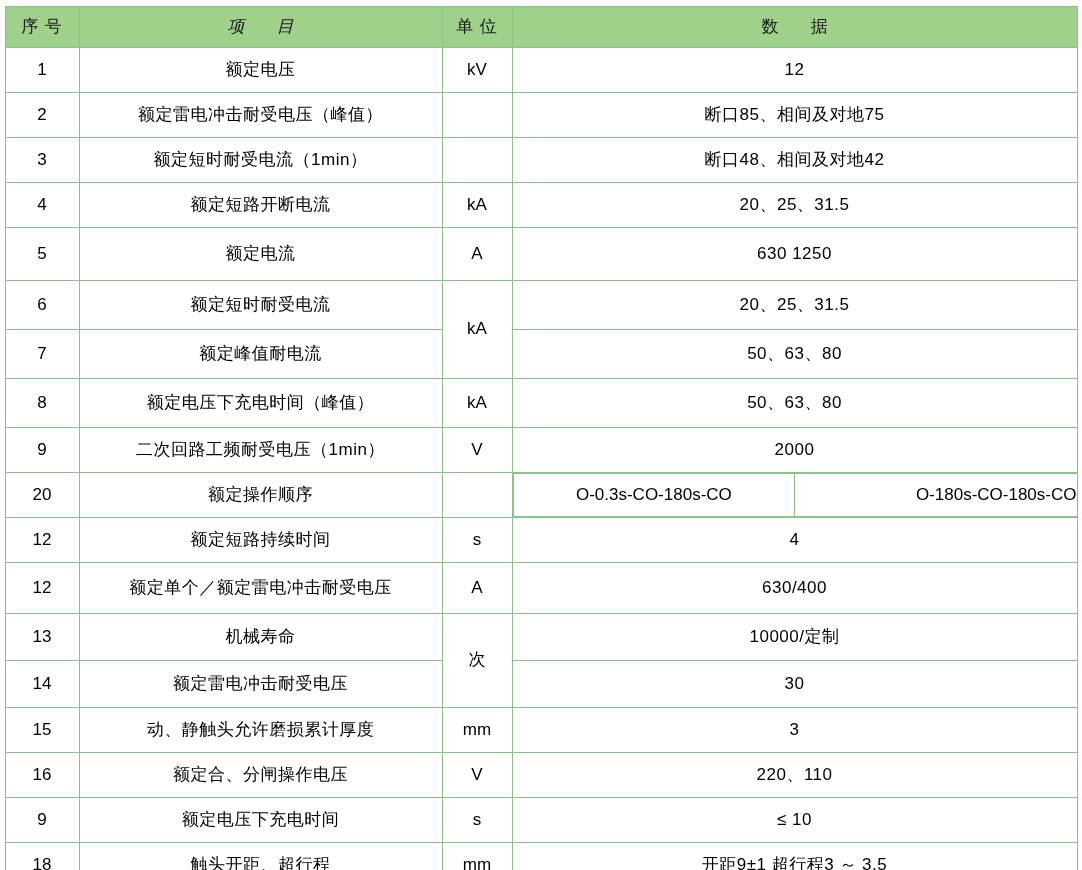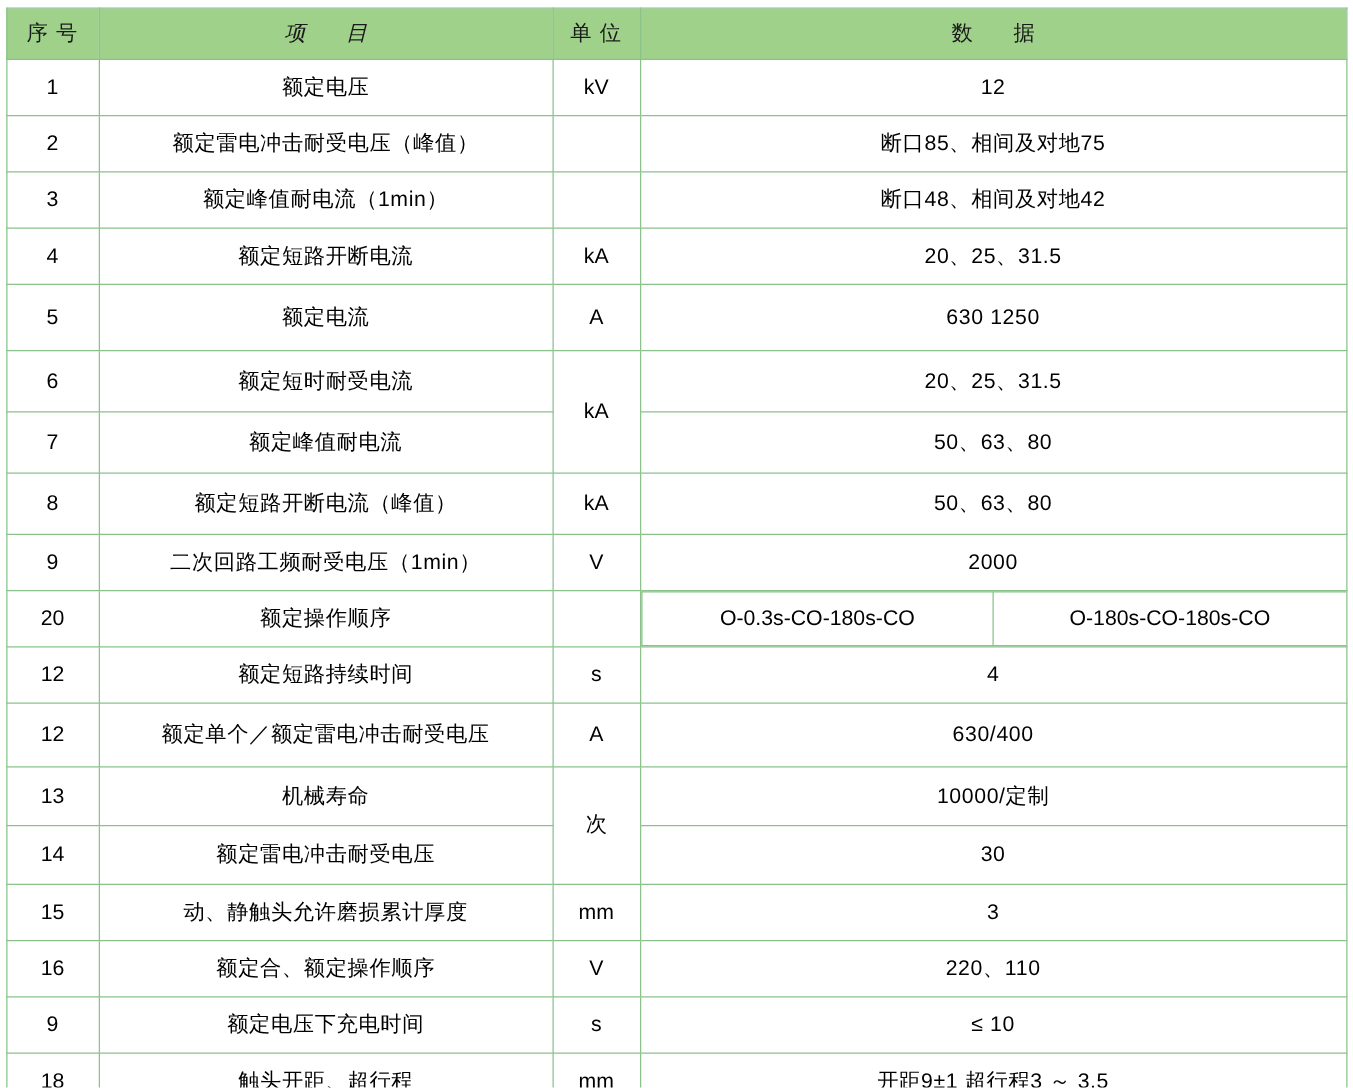--- a/index.html
+++ b/index.html
@@ -38,21 +38,21 @@
   thead th {
     background: #9fd18a;
     color: #1a1a1a;
     height: 40px;
     font-size: 18px;
     letter-spacing: 2px;
   }
   thead th.hdr-no { letter-spacing: 1px; }
   thead th.hdr-item { letter-spacing: 14px; text-indent: 14px; font-style: italic; }
   thead th.hdr-unit { letter-spacing: 1px; }
-  thead th.hdr-data { letter-spacing: 14px; text-indent: 14px; }
+  thead th.hdr-data { letter-spacing: 14px; text-indent: 14px; font-family: Liberation Serif, serif; }
 
   col.c-no { width: 74px; }
   col.c-item { width: 363px; }
   col.c-unit { width: 70px; }
   col.c-data { width: 565px; }
 
   tbody td { height: 44px; }
   td.num { font-size: 17px; }
   td.item { font-size: 17px; letter-spacing: 0.5px; }
   td.unit { font-size: 15px; }
@@ -64,21 +64,21 @@
     border-collapse: collapse;
     table-layout: fixed;
   }
   .split td {
     border: none;
     border-right: 1px solid #8ac28a;
     font-size: 16px;
     text-align: center;
     height: 42px;
   }
-  .split td:last-child { border-right: none; }
+  .split td:last-child { border-right: none; text-align: right; }
   .two-col-cell { padding: 0 !important; }
   .gap-wide { letter-spacing: 0.5px; }
 </style>
 </head>
 <body>
 
 <div class="sheet">
   <table class="spec">
     <colgroup>
       <col class="c-no">
@@ -105,21 +105,21 @@
 
       <tr>
         <td class="num">2</td>
         <td class="item">额定雷电冲击耐受电压（峰值）</td>
         <td class="unit"></td>
         <td class="data">断口85、相间及对地75</td>
       </tr>
 
       <tr>
         <td class="num">3</td>
-        <td class="item">额定峰值耐电流（1min）</td>
+        <td class="item">额定短时耐受电流（1min）</td>
         <td class="unit"></td>
         <td class="data">断口48、相间及对地42</td>
       </tr>
 
       <tr>
         <td class="num">4</td>
         <td class="item">额定短路开断电流</td>
         <td class="unit">kA</td>
         <td class="data">20、25、31.5</td>
       </tr>
@@ -139,21 +139,21 @@
       </tr>
 
       <tr>
         <td class="num" style="height:48px">7</td>
         <td class="item">额定峰值耐电流</td>
         <td class="data">50、63、80</td>
       </tr>
 
       <tr>
         <td class="num" style="height:48px">8</td>
-        <td class="item">额定短路开断电流（峰值）</td>
+        <td class="item">额定电压下充电时间（峰值）</td>
         <td class="unit">kA</td>
         <td class="data">50、63、80</td>
       </tr>
 
       <tr>
         <td class="num">9</td>
         <td class="item">二次回路工频耐受电压（1min）</td>
         <td class="unit">V</td>
         <td class="data">2000</td>
       </tr>
@@ -203,21 +203,21 @@
 
       <tr>
         <td class="num">15</td>
         <td class="item">动、静触头允许磨损累计厚度</td>
         <td class="unit">mm</td>
         <td class="data">3</td>
       </tr>
 
       <tr>
         <td class="num">16</td>
-        <td class="item">额定合、额定操作顺序</td>
+        <td class="item">额定合、分闸操作电压</td>
         <td class="unit">V</td>
         <td class="data">220、110</td>
       </tr>
 
       <tr>
         <td class="num">9</td>
         <td class="item">额定电压下充电时间</td>
         <td class="unit">s</td>
         <td class="data">≤ 10</td>
       </tr>

